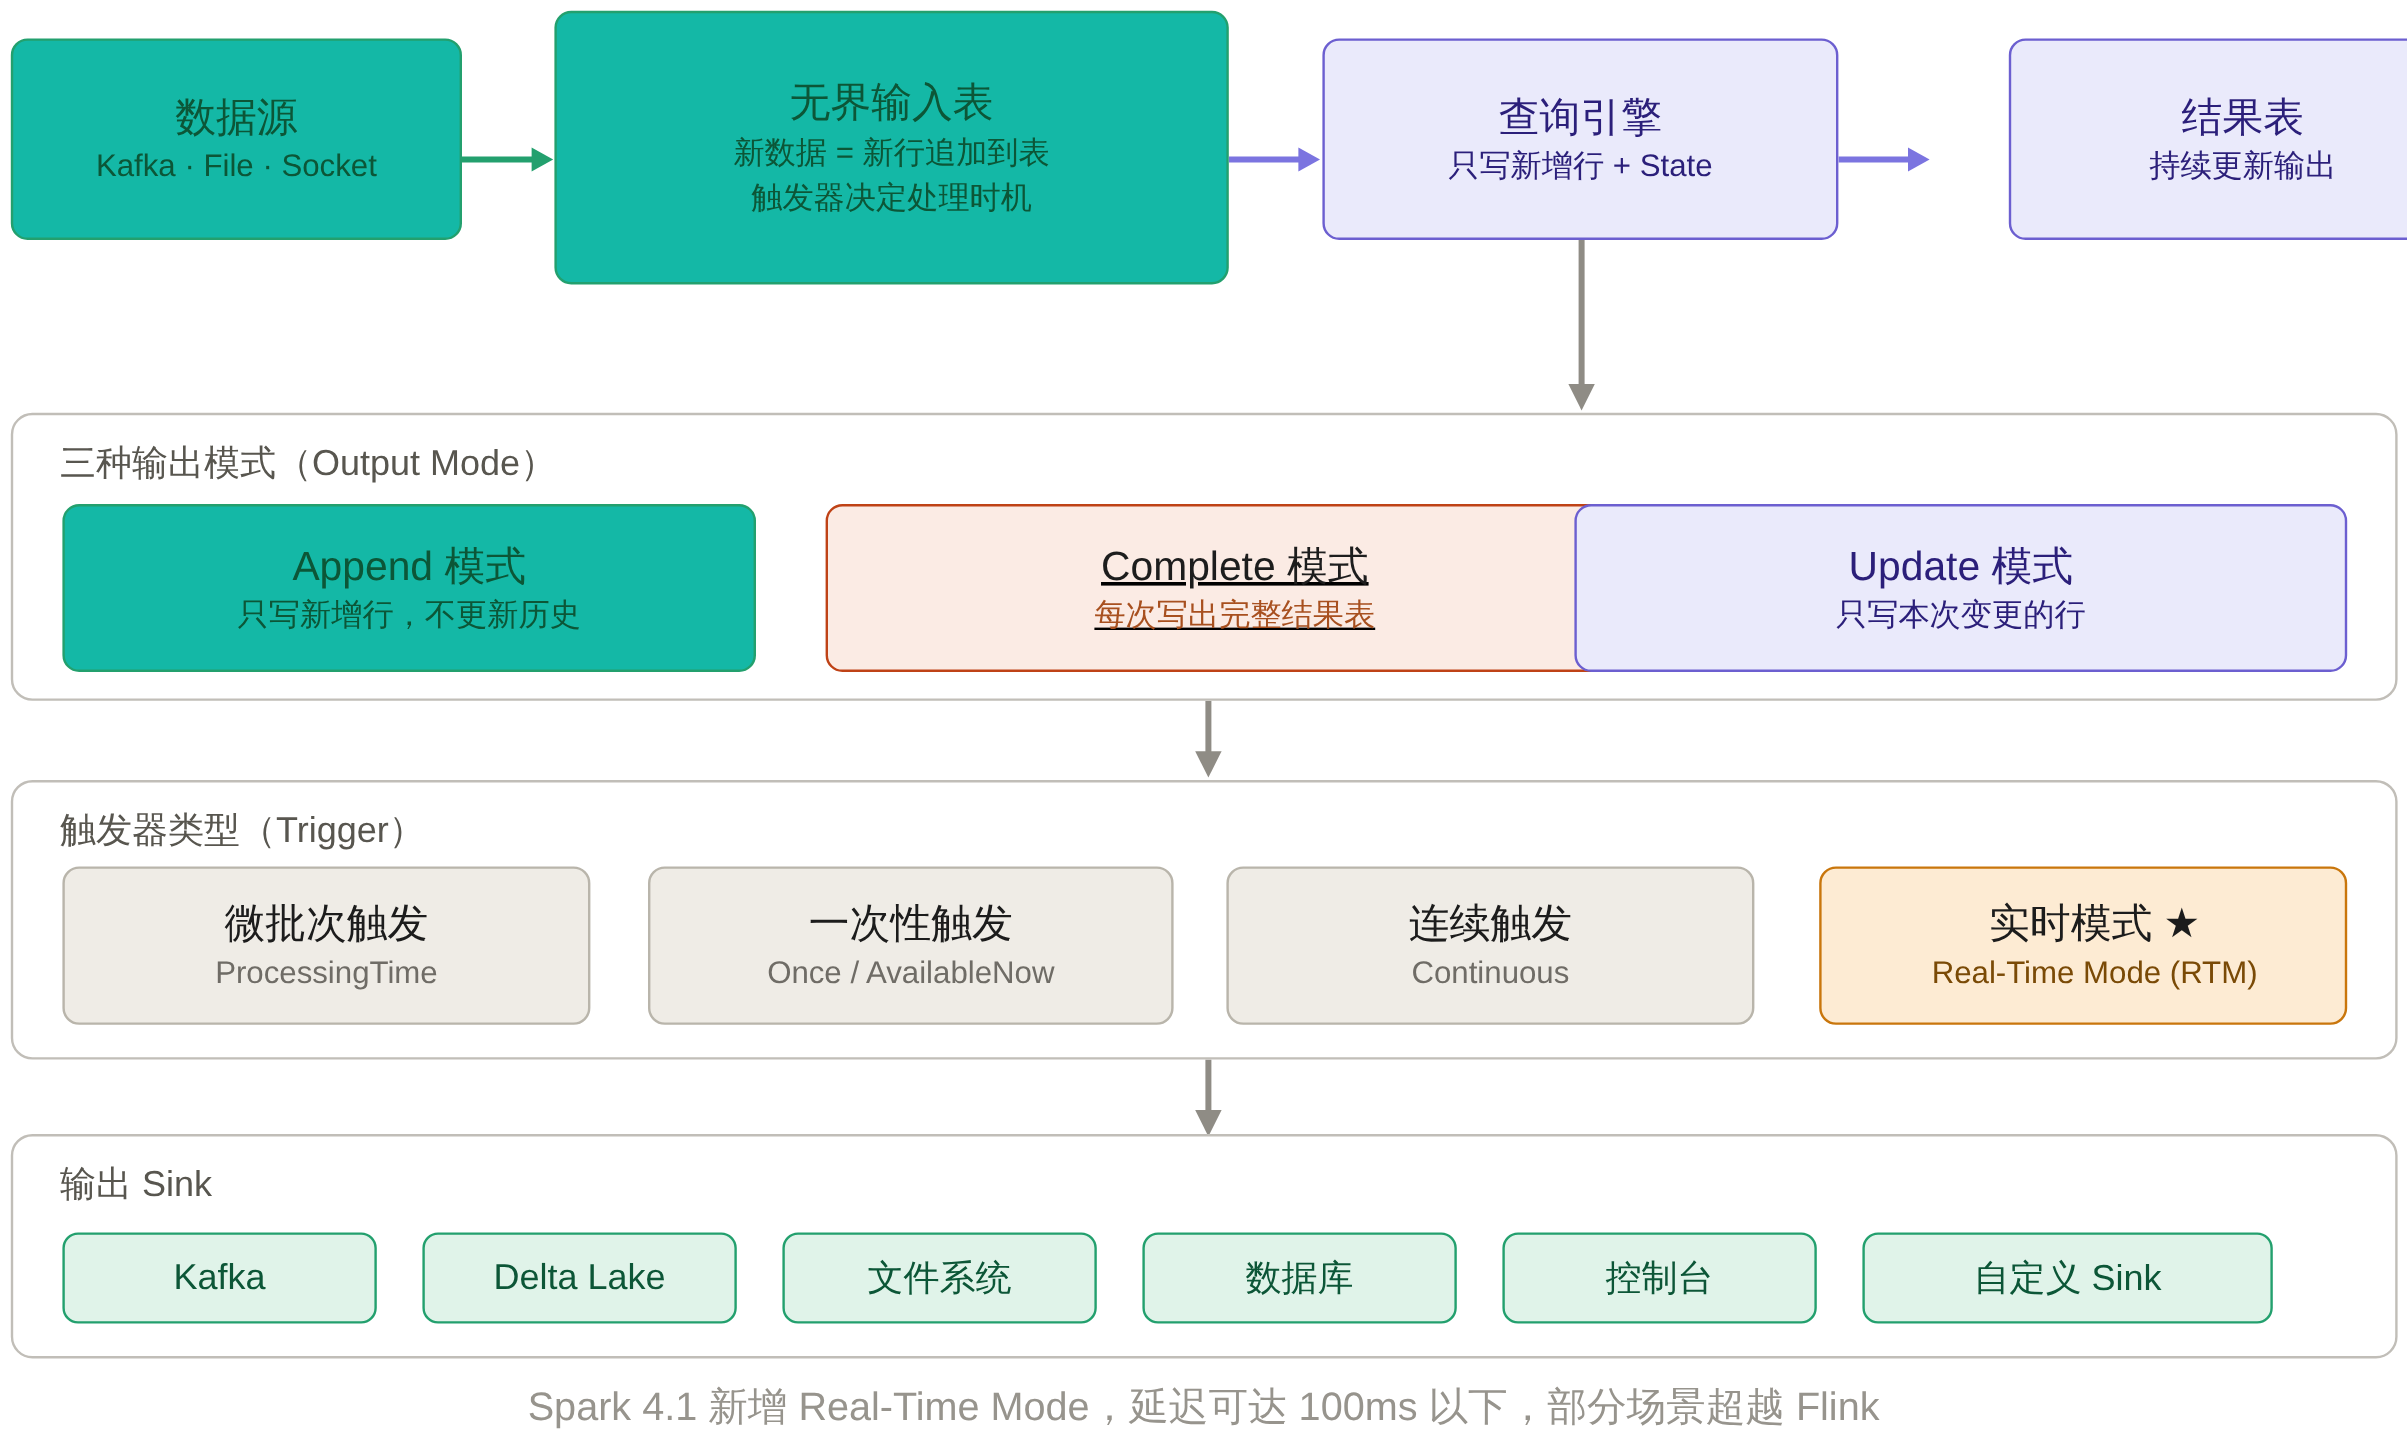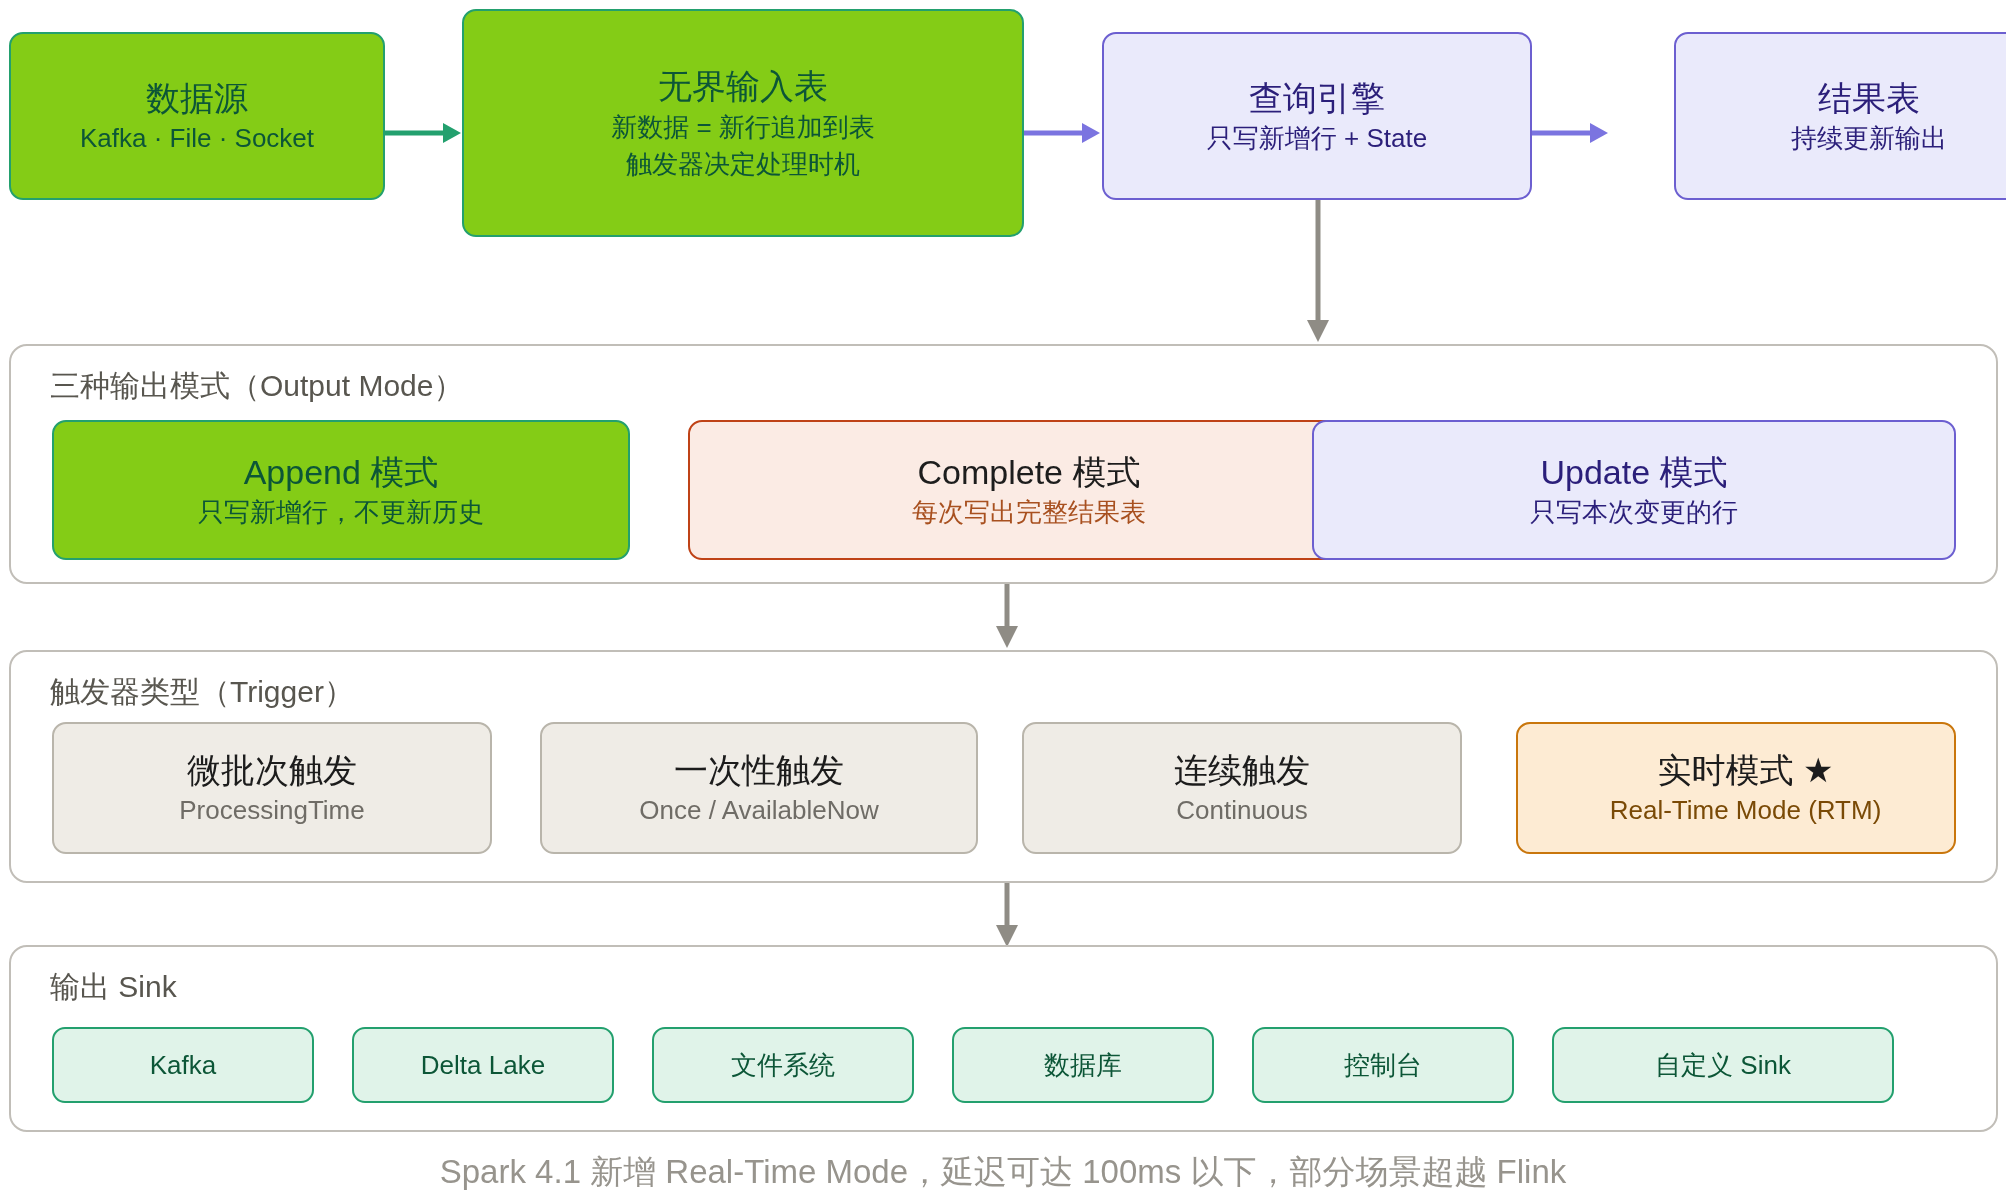--- a/index.html
+++ b/index.html
@@ -19,21 +19,21 @@
     align-items:center;justify-content:center;
     border-radius:14px;
     border-width:2.5px;border-style:solid;
     text-align:center;
     line-height:1.34;
   }
   .node .t1{font-size:34px;font-weight:400;}
   .node .t2{font-size:26px;font-weight:400;}
   .node .t2+.t2{margin-top:2px;}
 
-  .green   {background:#84cc16;border-color:#23a06e;}
+  .green   {background:#14b8a6;border-color:#23a06e;}
   .green .t1,.green .t2{color:#0c5637;}
   .purple  {background:#eaeafb;border-color:#6c5fd0;}
   .purple .t1,.purple .t2{color:#2b1f7a;}
   .orangebx{background:#fdebd3;border-color:#c9760c;}
   .orangebx .t1{color:#1c1c1c;}
   .orangebx .t2{color:#7a4a06;}
   .redbx   {background:#fbebe4;border-color:#bf4216;}
   .redbx .t1{color:#1d1d1d;}
   .redbx .t2{color:#a8501f;}
   .greybx  {background:#efece6;border-color:#b9b5ab;}
@@ -56,21 +56,21 @@
   .footer{
     position:absolute;width:100%;text-align:center;
     font-size:33px;color:#97948d;
   }
 
   
   .pill{
     position:absolute;box-sizing:border-box;
     display:flex;align-items:center;justify-content:center;
     border-radius:13px;border:2.5px solid #23a06e;
-    background:#e0f3e9;color:#0c5637;font-size:26px;
+    background:#e0f3e9;color:#0c5637;font-size:30px;
   }
   .wm{position:absolute;color:rgba(0,0,0,0.035);font-size:34px;
       transform:rotate(-22deg);white-space:nowrap;pointer-events:none;}
 </style>
 </head>
 <body>
 
 <div class="canvas">
 
   <div class="wm" style="left:940px;top:240px;"></div>
@@ -118,21 +118,21 @@
 
   <div class="panel" style="left:9px;top:344px;width:1989px;height:240px;">
   </div>
   <div class="panel-title" style="left:50px;top:366px;">三种输出模式（Output Mode）</div>
 
   <div class="node green" style="left:52px;top:420px;width:578px;height:140px;">
     <div class="t1">Append 模式</div>
     <div class="t2">只写新增行，不更新历史</div>
   </div>
 
-  <div class="node redbx" style="left:688px;top:420px;width:682px;height:140px;">
+  <div class="node redbx" style="left:688px;top:420px;width:682px;height:140px;text-decoration:underline;">
     <div class="t1">Complete 模式</div>
     <div class="t2">每次写出完整结果表</div>
   </div>
 
   <div class="node purple" style="left:1312px;top:420px;width:644px;height:140px;">
     <div class="t1">Update 模式</div>
     <div class="t2">只写本次变更的行</div>
   </div>
 
   <svg class="arrow" style="left:986px;top:584px;" width="42" height="66" viewBox="0 0 42 66">

